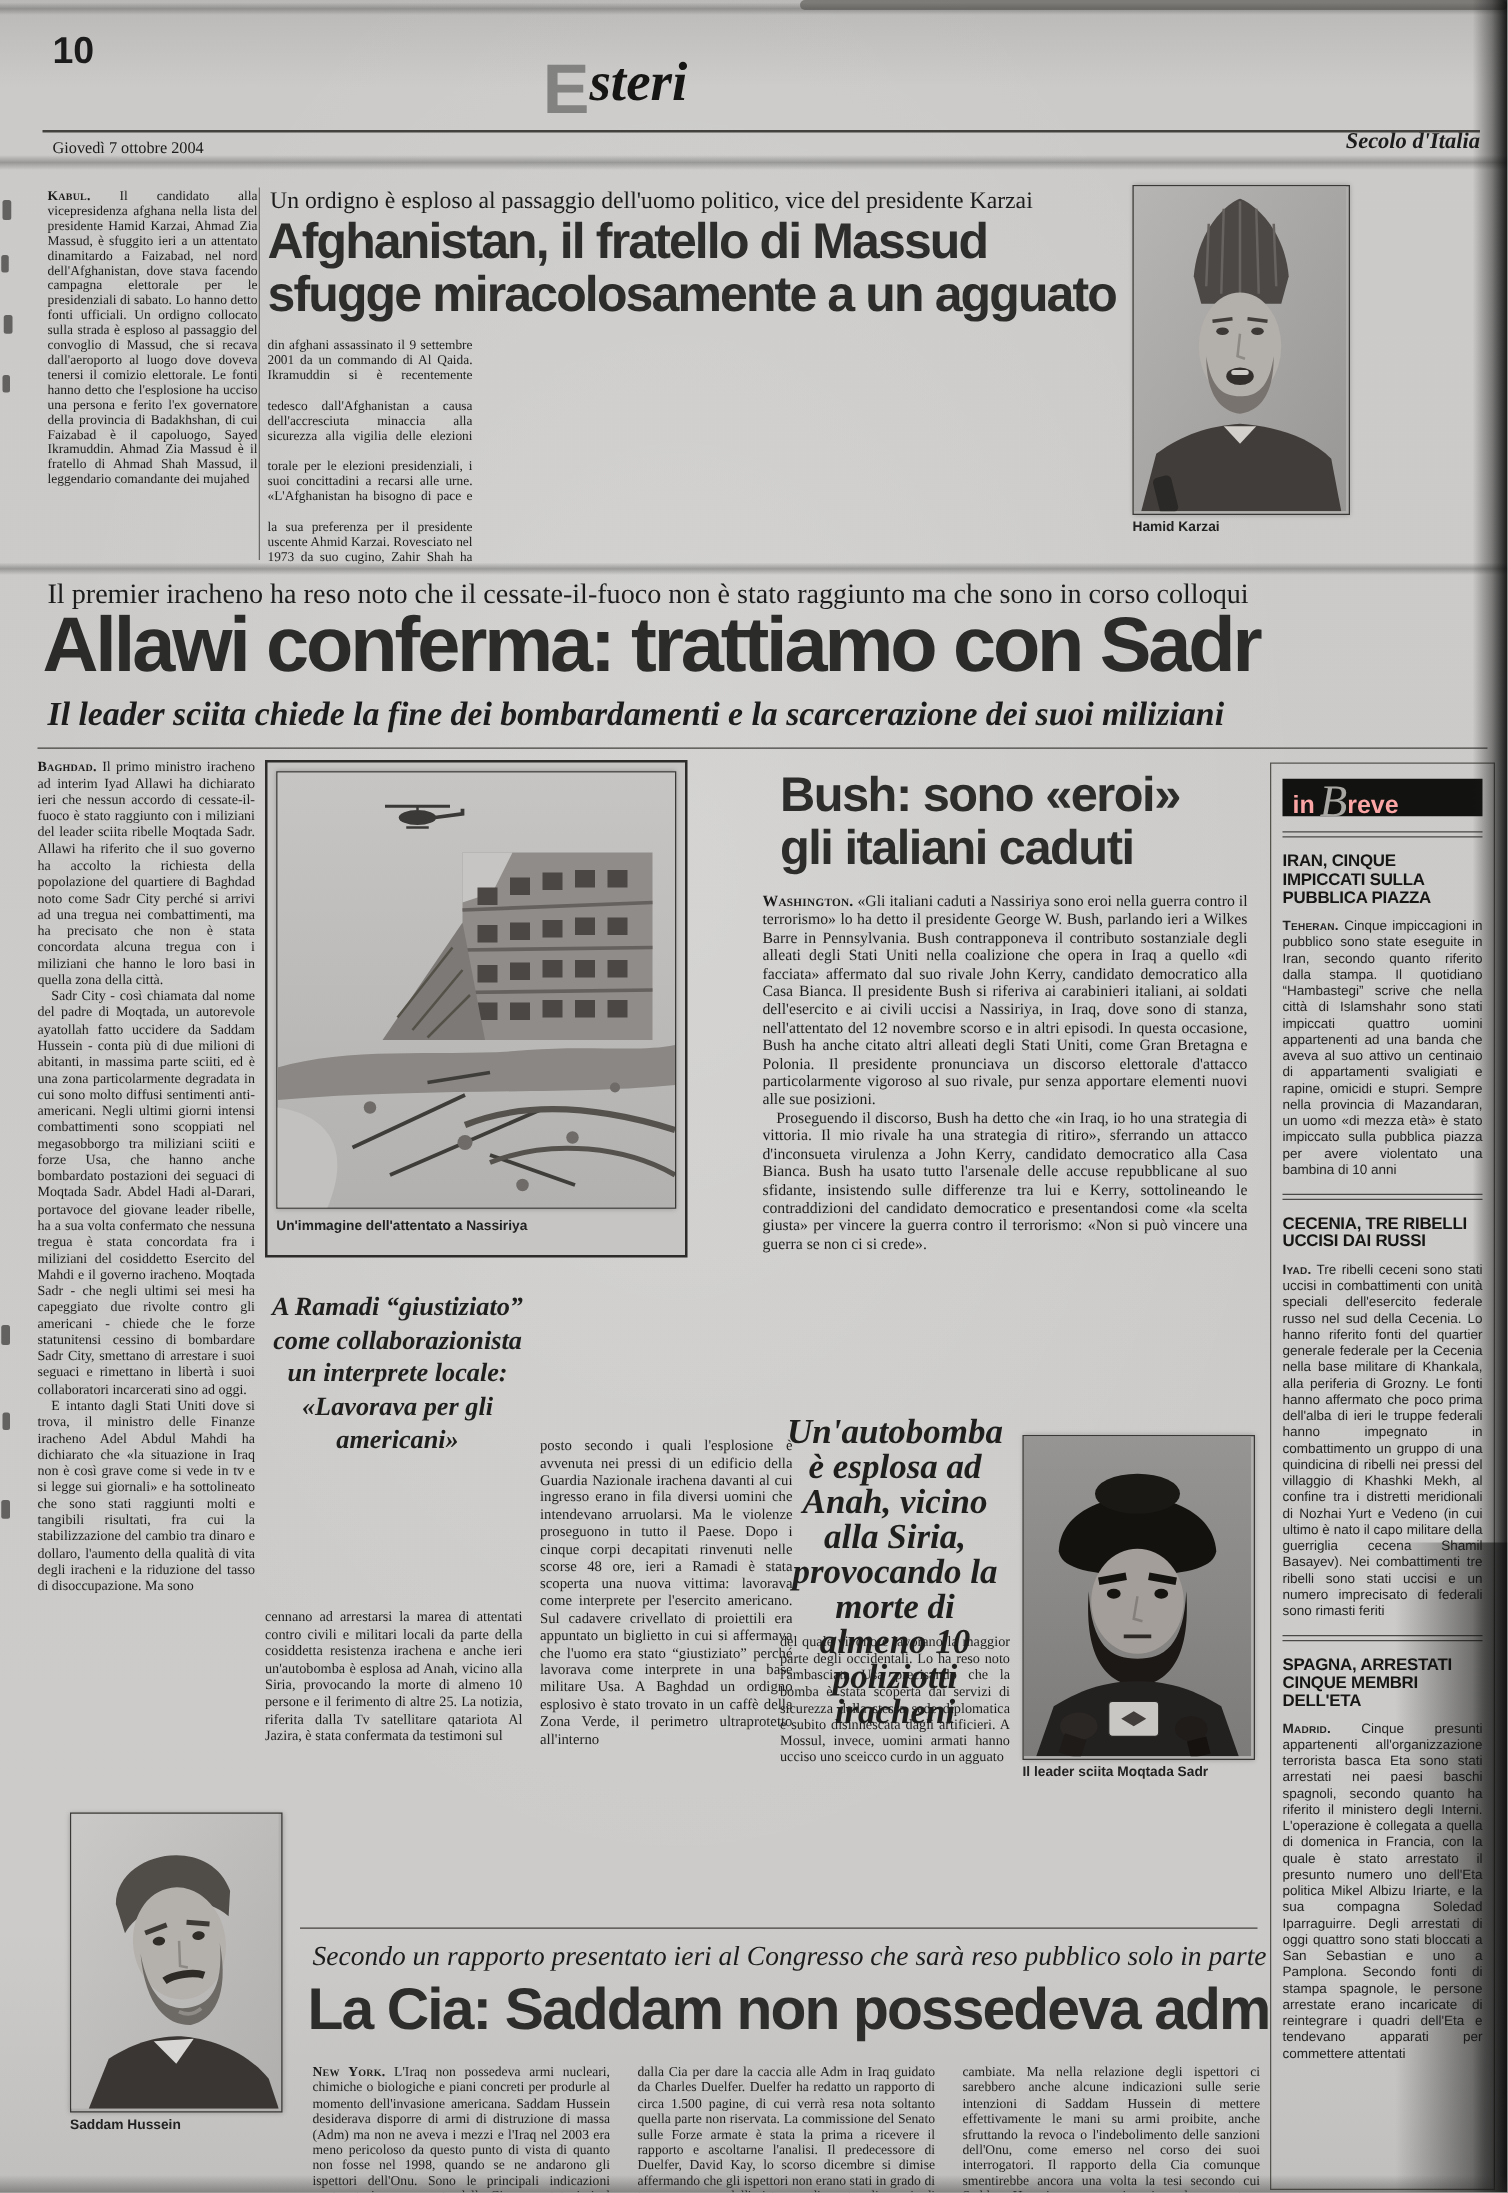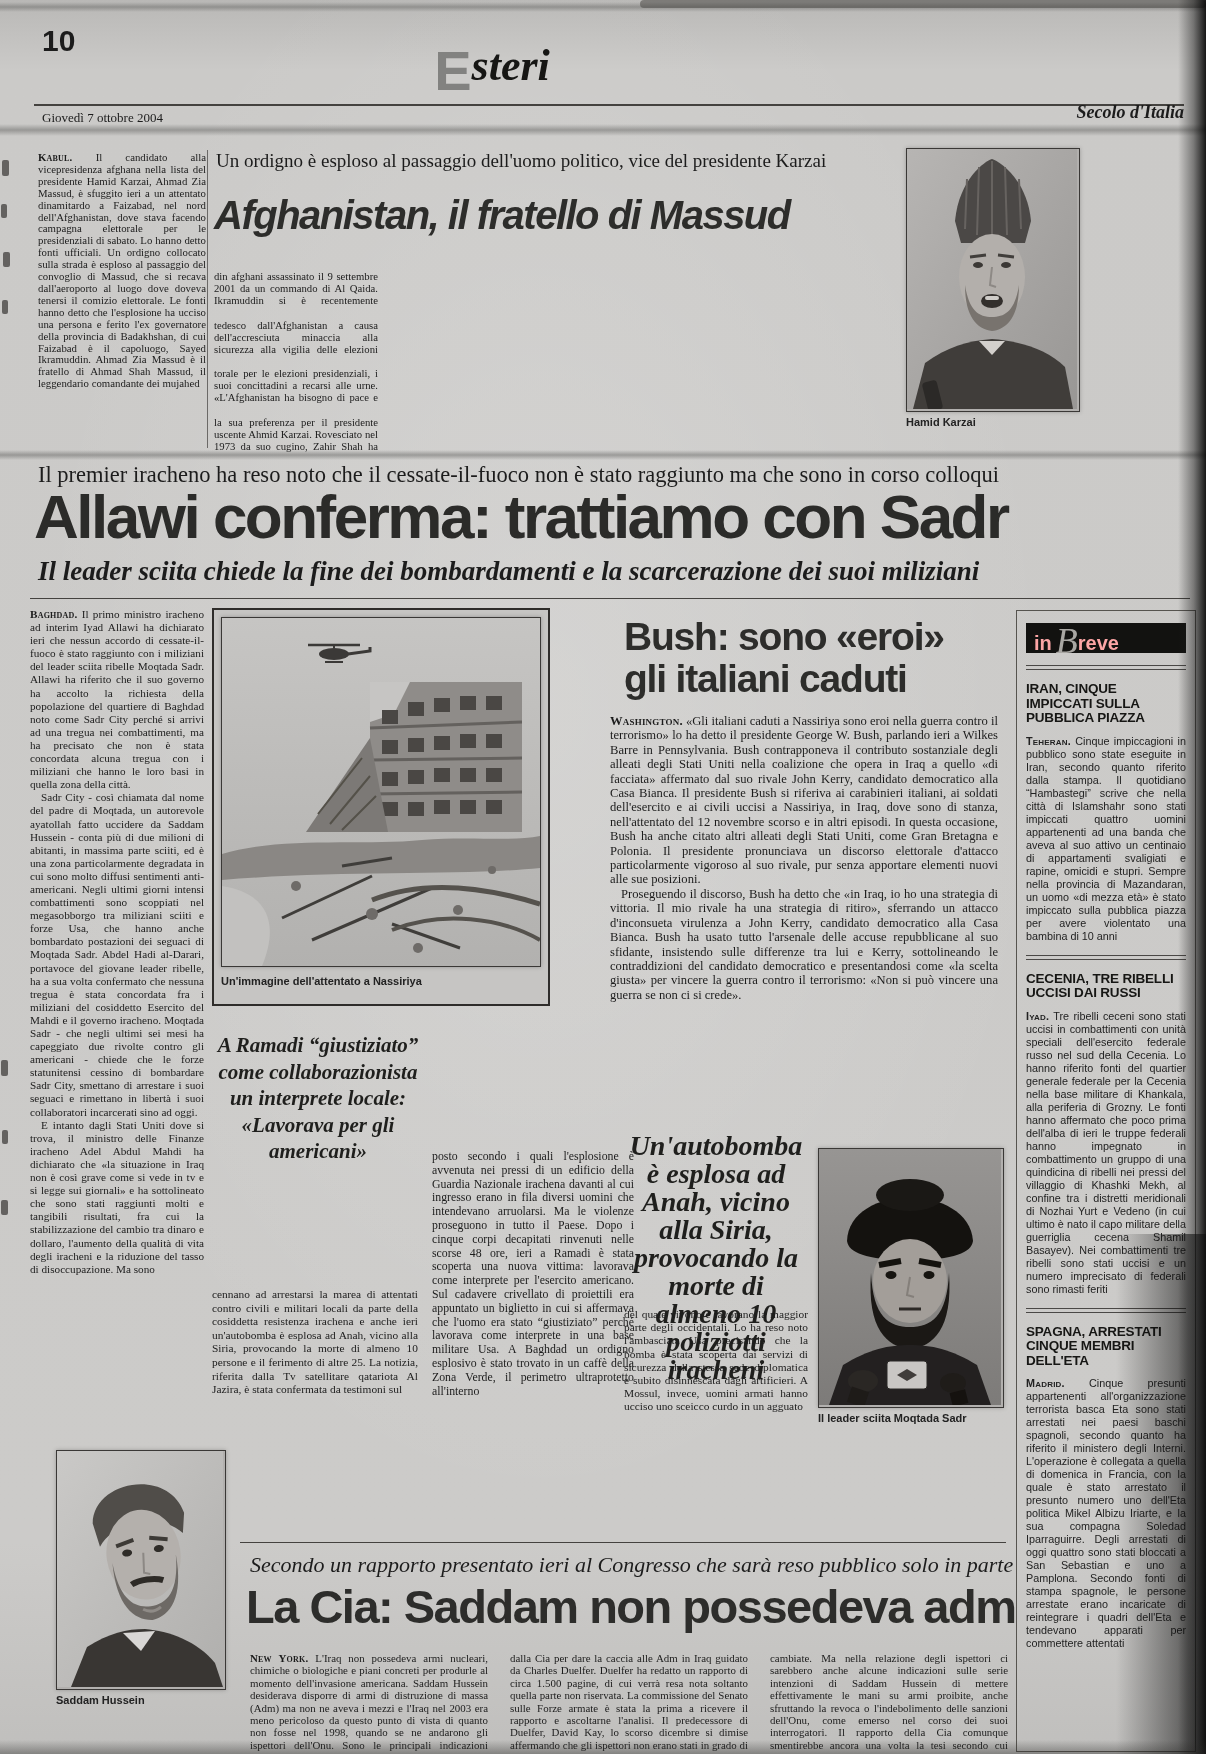--- a/index.html
+++ b/index.html
@@ -57,22 +57,23 @@
   <div class="abs masthead" style="right:22px;top:102px;">Secolo d'Italia</div>
   <div class="abs band" style="left:0;top:124px;width:1206px;height:12px;"></div>
 
   <div class="abs jus" style="left:38px;top:152px;width:168px;height:296px;font-size:10.8px;line-height:11.9px;">
     <p><span class="dateline">Kabul.</span>
        <span>Il candidato alla vicepresidenza afghana nella lista del presidente Hamid Karzai, Ahmad Zia Massud, è sfuggito ieri a un attentato dinamitardo a Faizabad, nel nord dell'Afghanistan, dove stava facendo campagna elettorale per le presidenziali di sabato. Lo hanno detto fonti ufficiali. Un ordigno collocato sulla strada è esploso al passaggio del convoglio di Massud, che si recava dall'aeroporto al luogo dove doveva tenersi il comizio elettorale. Le fonti hanno detto che l'esplosione ha ucciso una persona e ferito l'ex governatore della provincia di Badakhshan, di cui Faizabad è il capoluogo, Sayed Ikramuddin. Ahmad Zia Massud è il fratello di Ahmad Shah Massud, il leggendario comandante dei mujahed</span></p>
   </div>
   <div class="abs vrule" style="left:207px;top:150px;height:298px;"></div>
 
   <div class="abs" style="left:216px;top:150px;width:690px;font-size:19px;">Un ordigno è esploso al passaggio dell'uomo politico, vice del presidente Karzai</div>
-  <div class="abs headline" style="left:214px;top:194px;font-size:40px;line-height:43px;letter-spacing:-1.5px;white-space:nowrap;font-style:italic;">
+  <div class="abs headline" style="left:214px;top:172px;font-size:40px;line-height:43px;letter-spacing:-1.5px;white-space:nowrap;">
     <div>Afghanistan, il fratello di Massud</div>
+    <div>sfugge miracolosamente a un agguato</div>
   </div>
 
   <div class="abs" style="left:214px;top:270px;width:692px;height:182px;display:flex;gap:12px;flex-direction:column;">
     <div class="jus" style="width:164px;height:182px;font-size:10.7px;line-height:12.1px;">din afghani assassinato il 9 settembre 2001 da un commando di Al Qaida. Ikramuddin si è recentemente dimesso da governatore della provincia di Badakhshan per partecipare alla campagna elettorale nella lista di Karzai, il candidato favorito dai pronostici. Intanto si apprende che le organizzazioni umanitarie Caritas e Johanniter hanno annunciato il ritiro temporaneo del loro personale</div>
     <div class="jus" style="width:164px;height:182px;font-size:10.7px;line-height:12.1px;">tedesco dall'Afghanistan a causa dell'accresciuta minaccia alla sicurezza alla vigilia delle elezioni presidenziali di sabato. I cooperanti tuttavia - quattro della Caritas e due della Johanniter - faranno ritorno in Afghanistan quanto prima, hanno detto i responsabili delle due organizzazioni. L'ex re afghano Mohammed Zahir Shah ha esortato ieri, giorno della chiusura della campagna elet</div>
     <div class="jus" style="width:164px;height:182px;font-size:10.7px;line-height:12.1px;">torale per le elezioni presidenziali, i suoi concittadini a recarsi alle urne. «L'Afghanistan ha bisogno di pace e stabilità, e il processo elettorale come l'elezione del presidente costituiscono la garanzia di un avvenire stabile per tutta la nazione», ha detto l'ex sovrano, 89 anni, in una conferenza stampa a Kabul nella quale un membro della famiglia reale molto vicino a lui - Sardar Abdul Wali - ha espresso chiaramente</div>
     <div class="jus" style="width:164px;height:182px;font-size:10.7px;line-height:12.1px;">la sua preferenza per il presidente uscente Ahmid Karzai. Rovesciato nel 1973 da suo cugino, Zahir Shah ha vissuto per molti anni in esilio in Italia tornando in Afghanistan nel 2002 dopo la caduta dei taleban nel 2001. Gli è stato concesso il titolo onorifico di «Padre della nazione» e, in quanto tale, ha affermato, «vi invito a prendere parte a scegliere il vostro candidato favorito»</div>
   </div>
 
   <div class="abs photoframe" style="left:906px;top:148px;width:172px;height:262px;">

